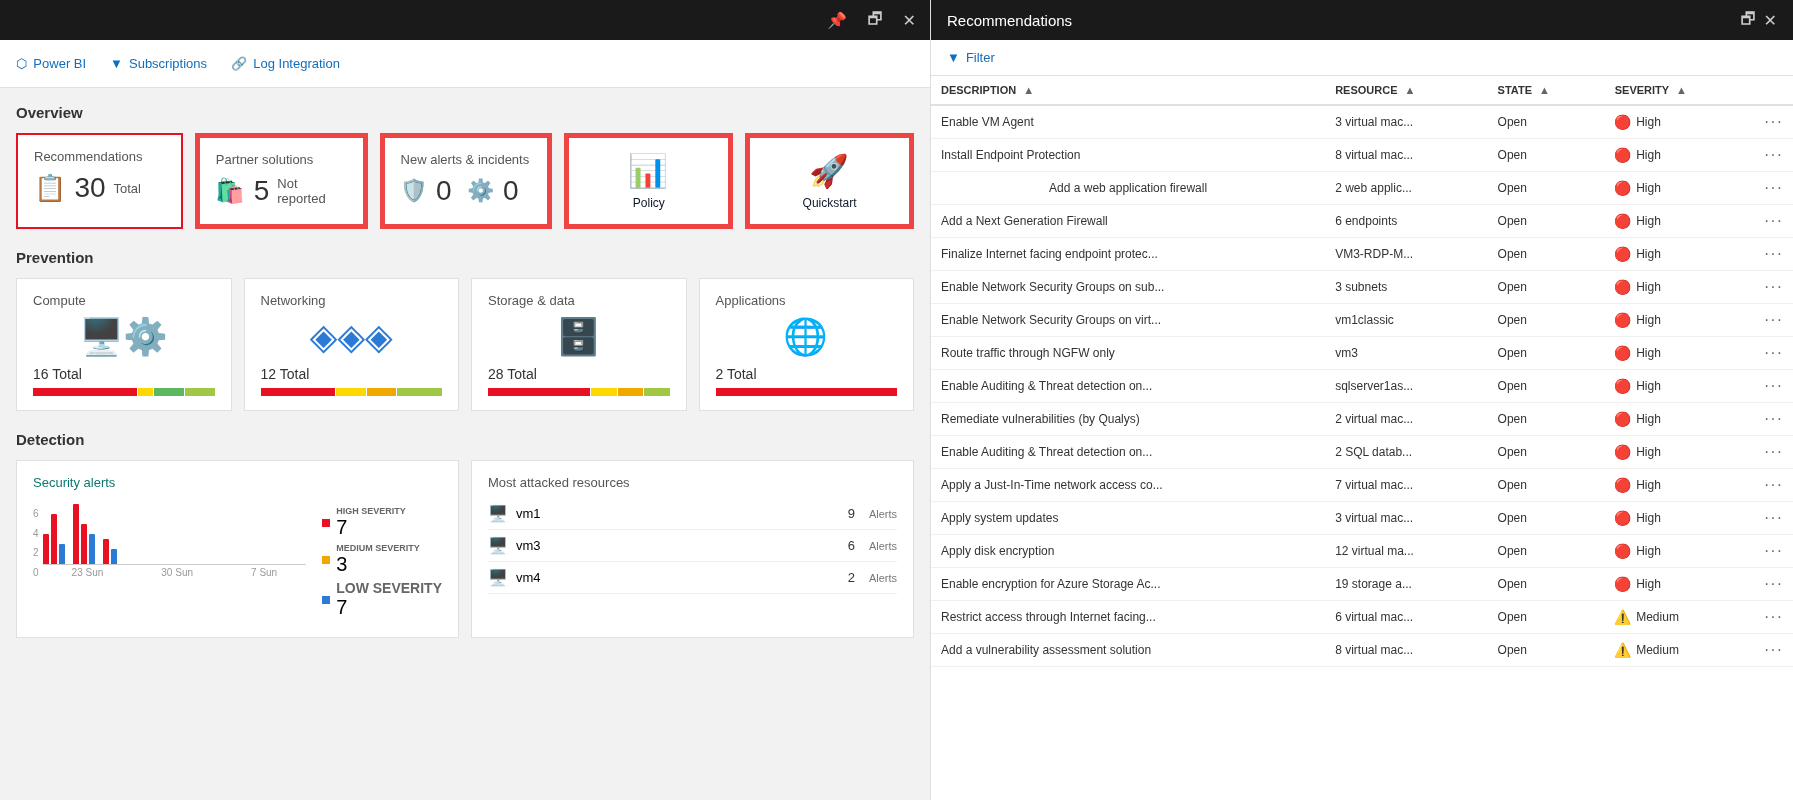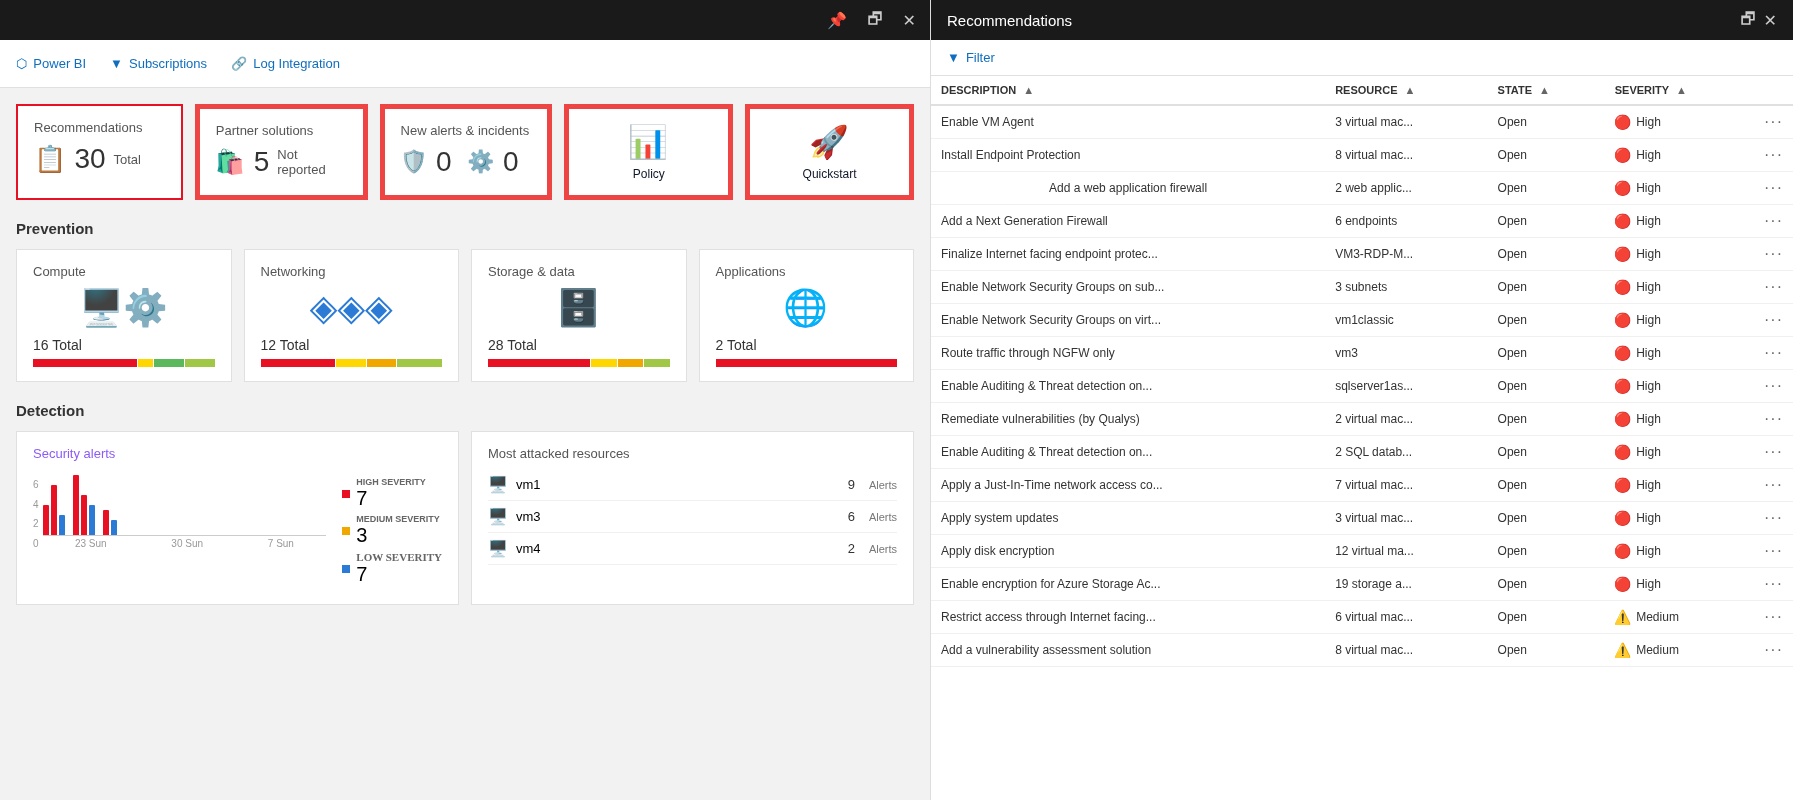--- a/index.html
+++ b/index.html
@@ -38,21 +38,21 @@
     
     .prevention-cards { display: flex; gap: 12px; margin-bottom: 20px; }
     .prevention-card { background: white; border: 1px solid #e0e0e0; padding: 14px 16px; flex: 1; }
     .prevention-card-title { font-size: 13px; color: #555; margin-bottom: 8px; }
     .prevention-icon { font-size: 36px; margin: 8px auto; display: block; text-align: center; width: 100%; }
     .prevention-total { font-size: 14px; color: #333; margin-bottom: 6px; font-weight: 400; }
     .prevention-bar { height: 8px; width: 100%; display: flex; gap: 1px; }
     .detection-cards { display: flex; gap: 12px; }
     .detection-card { background: white; border: 1px solid #e0e0e0; padding: 14px 16px; flex: 1; }
 
-    .security-alerts-title { font-size: 13px; color: #8b5cf6; margin-bottom: 8px; }
+    .security-alerts-title { font-size: 13px; color: #0f766e; margin-bottom: 8px; }
     .chart-area { display: flex; height: 80px; align-items: flex-end; position: relative; }
     .chart-y-labels { display: flex; flex-direction: column; justify-content: space-between; height: 70px; margin-right: 4px; font-size: 10px; color: #999; }
     .chart-bars { display: flex; align-items: flex-end; gap: 2px; height: 70px; flex: 1; border-bottom: 1px solid #ccc; }
     .chart-bar { width: 6px; border-radius: 1px 1px 0 0; }
     .chart-x-labels { display: flex; justify-content: space-around; font-size: 10px; color: #999; margin-top: 2px; }
 
     .severity-list { margin-top: 8px; }
     .severity-item { display: flex; align-items: center; gap: 6px; margin-bottom: 4px; font-size: 11px; }
     .severity-dot { width: 8px; height: 8px; }
     .severity-count { font-size: 20px; font-weight: 300; }
@@ -103,20 +103,21 @@
       <span>Subscriptions</span>
     </button>
     <button class="toolbar-btn">
       <span>🔗</span>
       <span>Log Integration</span>
     </button>
   </div>
 
   <div class="main-content">
 
+    <div class="section-title">Overview</div>
 
     <div class="overview-cards">
 
       <div class="card recommendations-card">
         <div class="card-title">Recommendations</div>
         <div class="card-content">
           <span style="font-size:26px;">📋</span>
           <span class="card-number">30</span>
           <span class="card-label">Total</span>
         </div>
@@ -253,21 +254,21 @@
             <div class="severity-item">
               <div class="severity-dot" style="background:#f0a800;"></div>
               <div>
                 <div style="font-size:9px; color:#666; font-weight:600;">MEDIUM SEVERITY</div>
                 <div class="severity-count">3</div>
               </div>
             </div>
             <div class="severity-item">
               <div class="severity-dot" style="background:#2b7bd6;"></div>
               <div>
-                <div style="font-size:11px; color:#666; font-weight:600;font-family:Liberation Serif, serif;">LOW SEVERITY</div>
+                <div style="font-size:14px; color:#666; font-weight:600;">LOW SEVERITY</div>
                 <div class="severity-count">7</div>
               </div>
             </div>
           </div>
         </div>
       </div>
 
       <div class="detection-card" style="flex:1;">
         <div class="most-attacked-title">Most attacked resources</div>
         <div>

